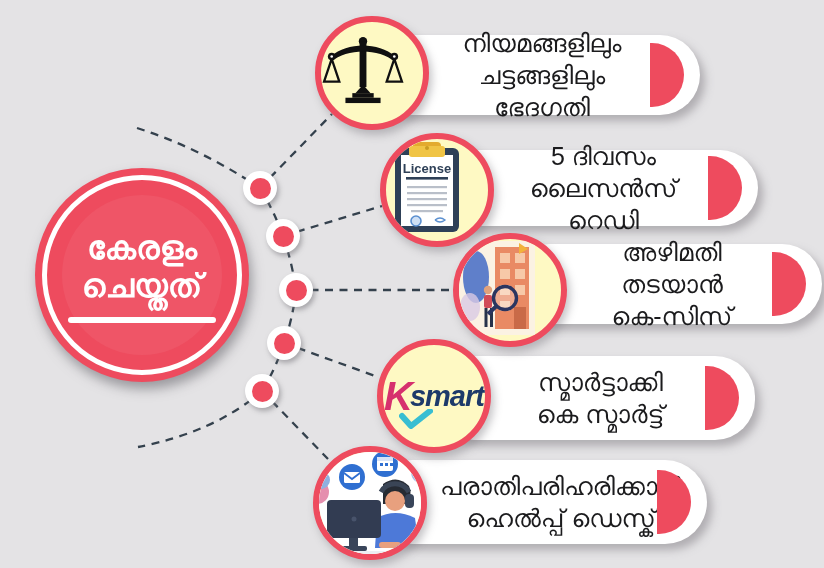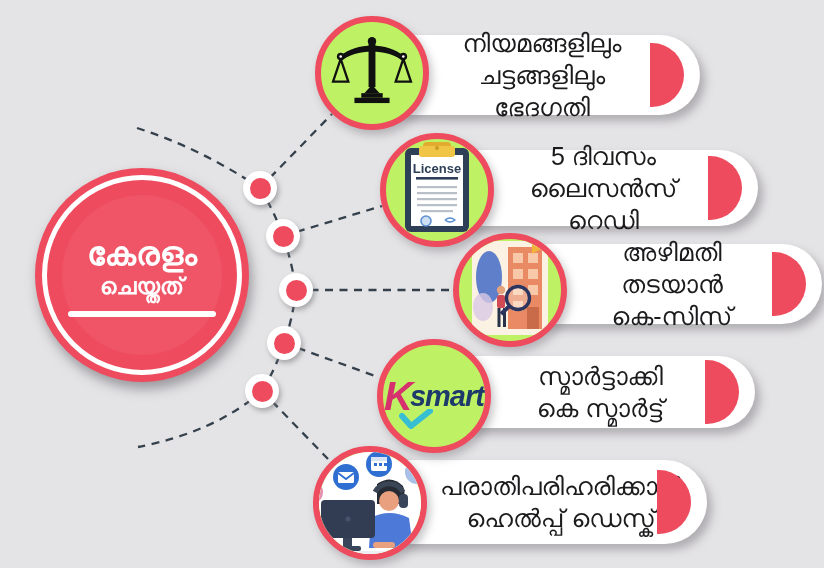--- a/index.html
+++ b/index.html
@@ -42,21 +42,21 @@
     position:absolute;inset:27px;border-radius:50%;
     background:rgba(255,255,255,.06);
   }
   .main-circle .label{
     position:absolute;inset:0;display:flex;flex-direction:column;
     align-items:center;justify-content:center;
     color:#ffffff;font-weight:700;text-align:left;
     padding-top:2px;
   }
   .main-circle .l1{font-size:33px;line-height:1.15;}
-  .main-circle .l2{font-size:23px;line-height:1.15;}
+  .main-circle .l2{font-size:33px;line-height:1.15;}
   .main-circle .underline{width:148px;height:6px;border-radius:3px;background:#ffffff;margin-top:12px;}
 
   
   .pill{
     position:absolute;background:#ffffff;z-index:2;
     box-shadow:5px 6px 8px rgba(125,122,128,.5);
     display:flex;align-items:center;
   }
   .pill .txt{
     flex:1;text-align:center;color:#1b1b1d;
@@ -64,27 +64,27 @@
     padding:0 58px 0 70px;
   }
   .pill .half-disc{
     position:absolute;right:16px;top:50%;transform:translateY(-50%);
     width:34px;height:64px;background:#ee4b5e;
     border-radius:0 34px 34px 0;
   }
   .pill.p1{left:372px;top:35px;width:328px;height:80px;border-radius:40px;}
   .pill.p2{left:437px;top:150px;width:321px;height:76px;border-radius:40px;}
   .pill.p3{left:510px;top:244px;width:312px;height:80px;border-radius:40px;}
-  .pill.p4{left:434px;top:356px;width:321px;height:72px;border-radius:40px;align-items:center;}
+  .pill.p4{left:434px;top:356px;width:321px;height:84px;border-radius:40px;align-items:center;}
   .pill.p5{left:370px;top:460px;width:337px;height:84px;border-radius:42px;}
 
   .icon-circle{
     position:absolute;width:114px;height:114px;border-radius:50%;
-    background:#bef264;border:6px solid #ee4b5e;box-sizing:border-box;
-    z-index:5;display:flex;align-items:center;justify-content:center;
+    background:#fef9c3;border:6px solid #ee4b5e;box-sizing:border-box;
+    z-index:5;display:flex;align-items:center;justify-content:flex-start;
     box-shadow:3px 5px 8px rgba(125,122,128,.45);
     overflow:hidden;
   }
   .icon-circle.c1{left:315px;top:16px;}
   .icon-circle.c2{left:380px;top:133px;}
   .icon-circle.c3{left:453px;top:233px;}
   .icon-circle.c4{left:377px;top:339px;}
   .icon-circle.c5{left:313px;top:446px;}
 
   

